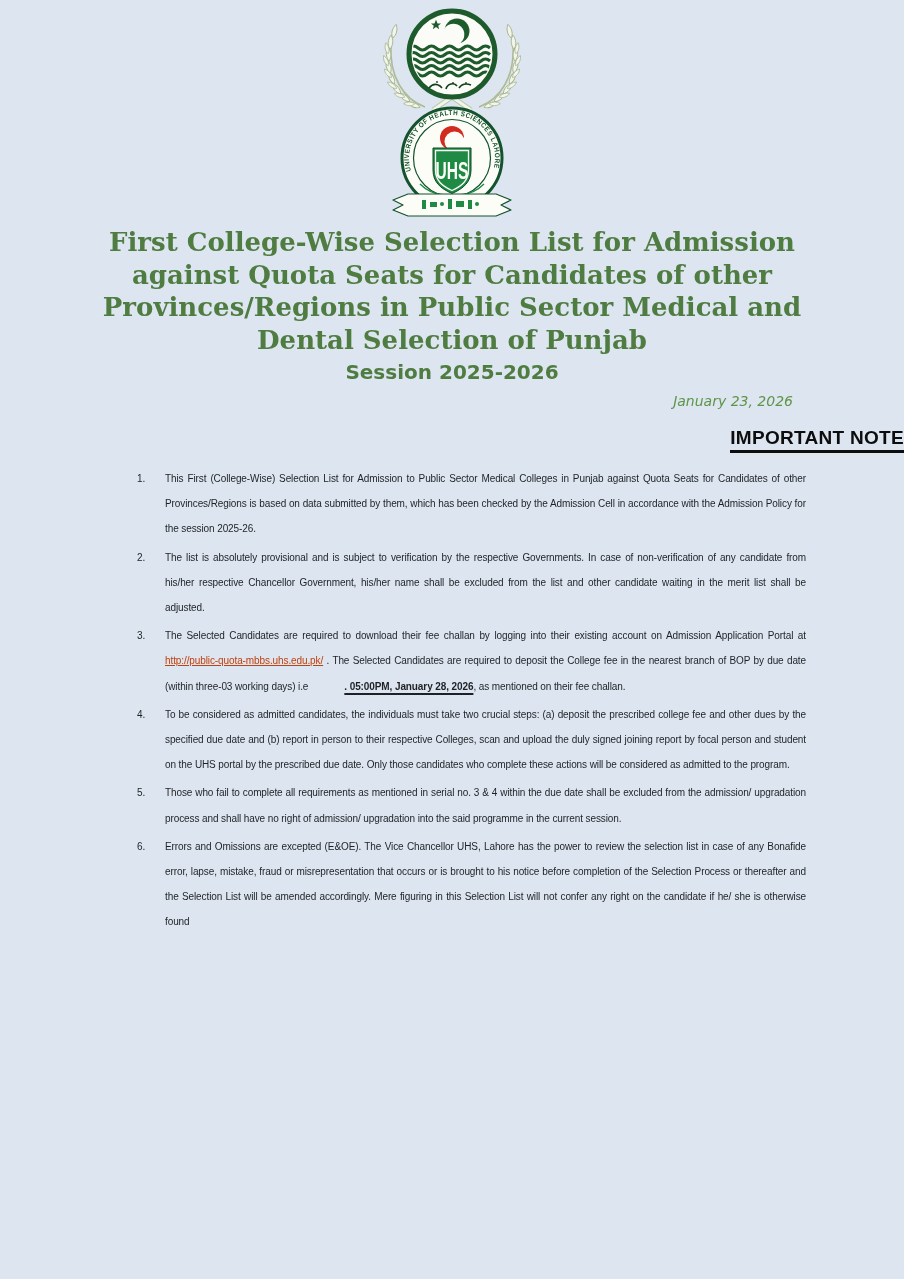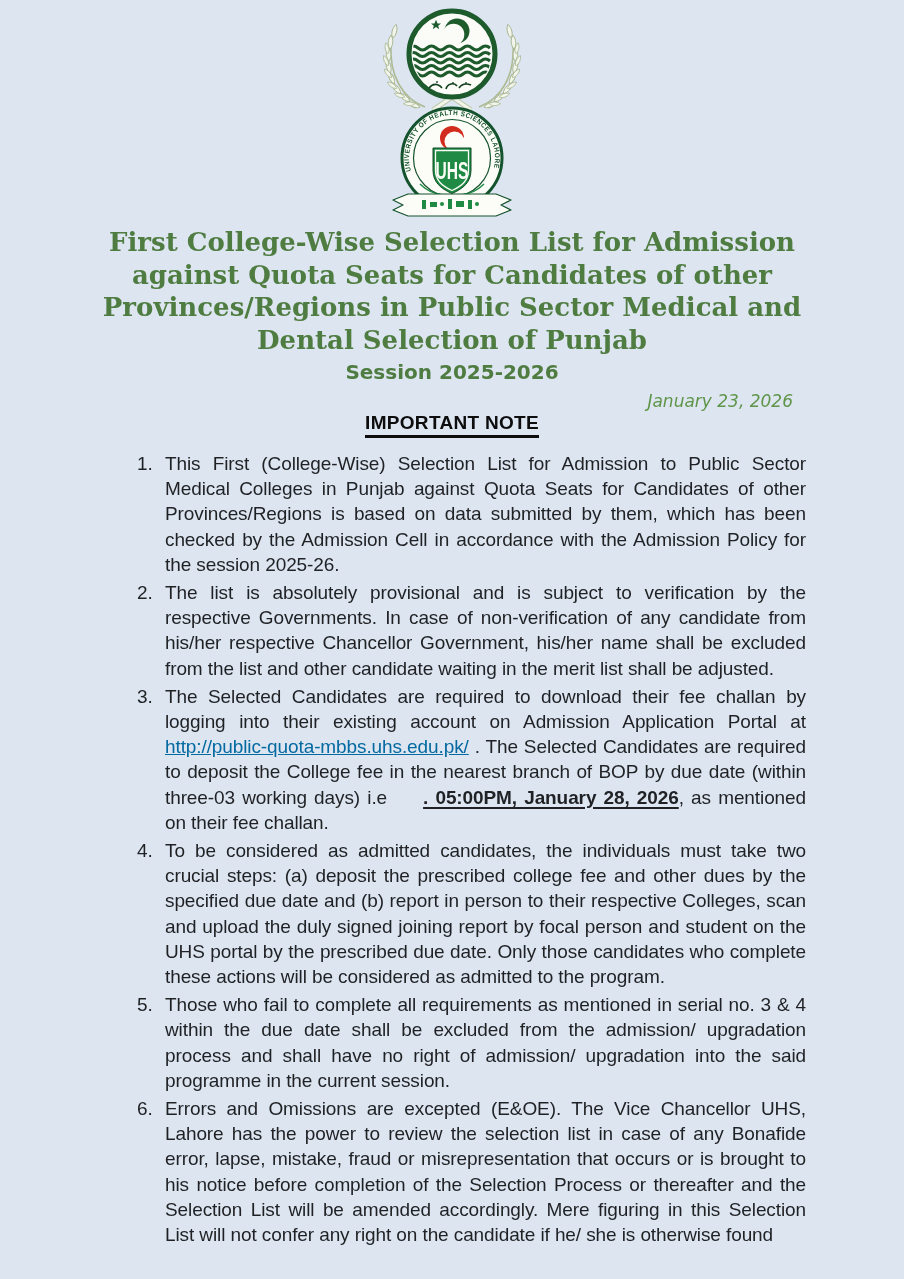--- a/index.html
+++ b/index.html
@@ -31,66 +31,66 @@
     font-weight:bold;
     font-size:20px;
     line-height:33px;
   }
   .date-row{
     margin-top:1px;
     padding-right:111px;
     text-align:right;
     font-family:"DejaVu Sans","Liberation Sans",sans-serif;
     font-style:italic;
-    font-size:17px;
+    font-size:14px;
     color:#5f9549;
     line-height:22px;
   }
-  .note-heading-row{text-align:center;margin-top:0px;}
+  .note-heading-row{text-align:right;margin-top:15px;}
   .note-heading{
     display:inline-block;
     font-weight:bold;
     font-size:19px;
     color:#0d0d0d;
     letter-spacing:.3px;
     border-bottom:3px solid #0d0d0d;
     padding-bottom:1px;
   }
   ol.notes{
     margin:13px 0 0 0;
     padding-left:165px;
     padding-right:98px;
     list-style:none;
     counter-reset:item;
   }
   ol.notes li{
     counter-increment:item;
     position:relative;
-    font-size:19px;
+    font-size:10px;
     line-height:25.2px;
     letter-spacing:-0.1px;
     color:#1f2124;
     text-align:justify;
     text-align-last:left;
     margin-bottom:3px;
   }
   ol.notes li::before{
     content:counter(item) ".";
     position:absolute;
     left:-28px;
     top:0;
   }
   .bold-underline{
     font-weight:700;
     text-decoration:underline;
     text-decoration-thickness:2px;
     text-underline-offset:3px;
     margin-left:36px;
   }
-  a.link{color:#0369a1;text-decoration:underline;cursor:pointer;}
+  a.link{color:#c2410c;text-decoration:underline;cursor:pointer;}
 </style>
 </head>
 <body>
 
 <div class="page">
 
   <div class="logo-wrap">
 
     <div class="crest">
       <svg width="170" height="108" viewBox="0 0 170 108">

